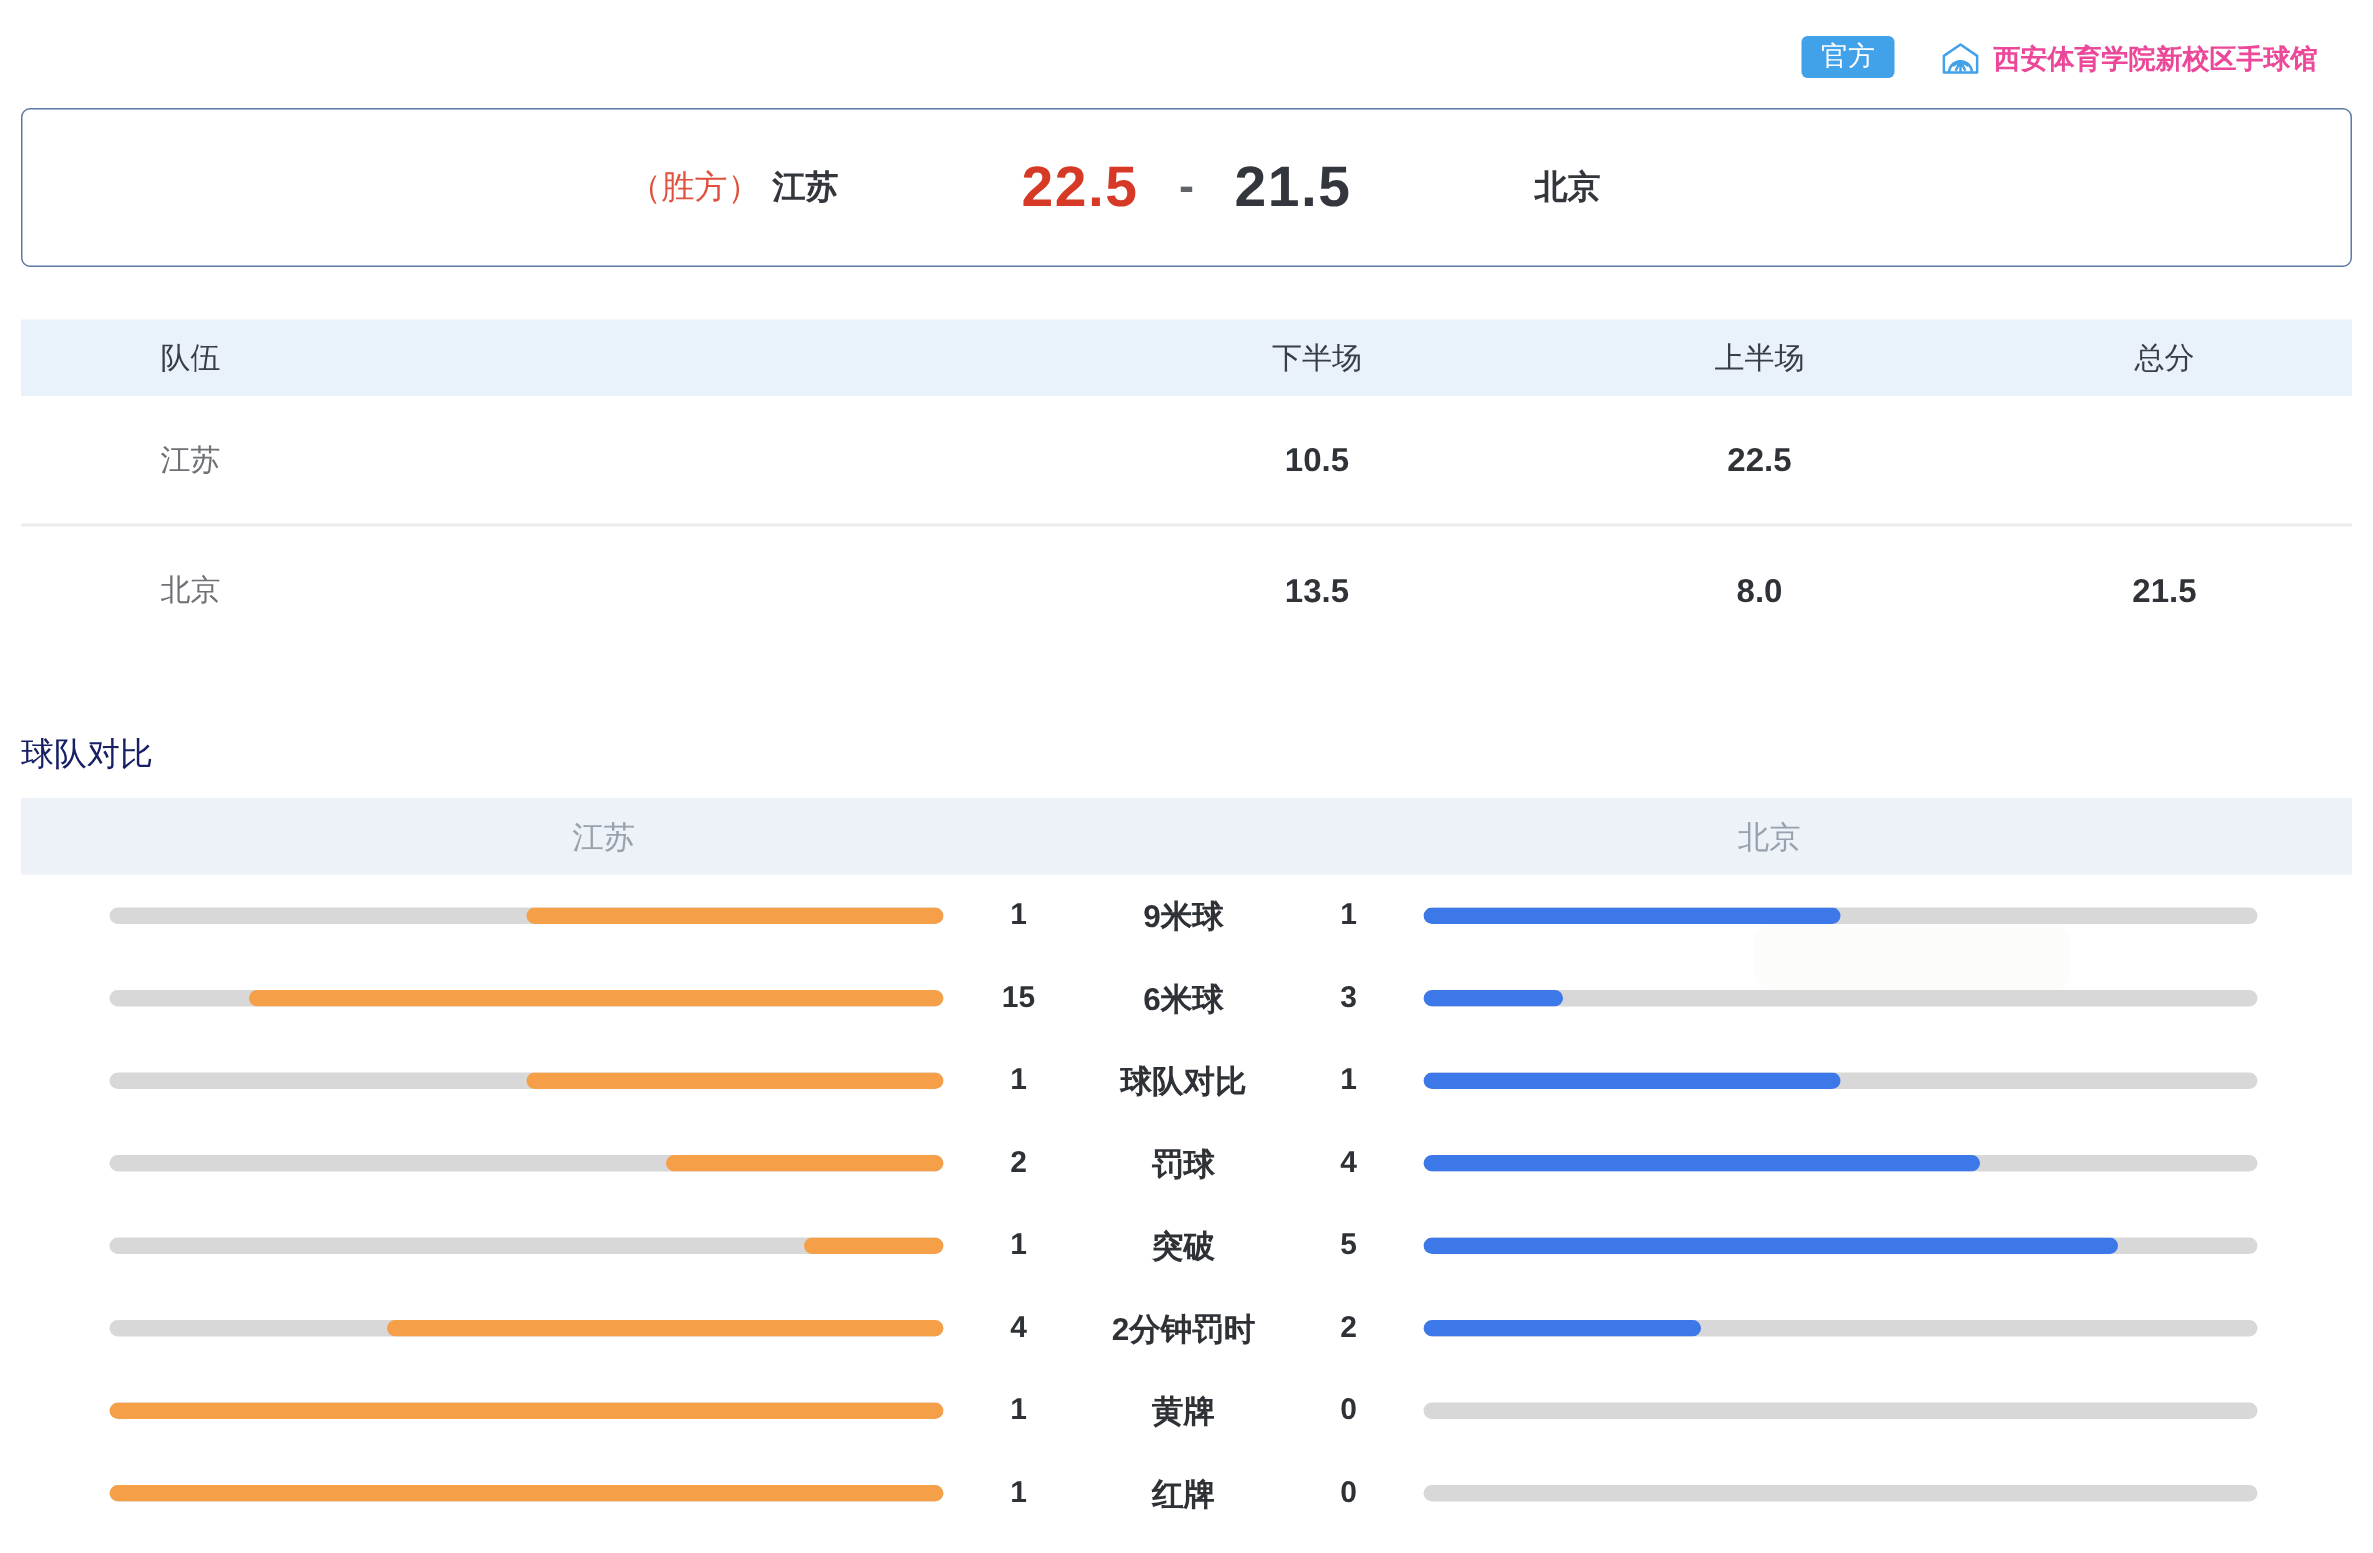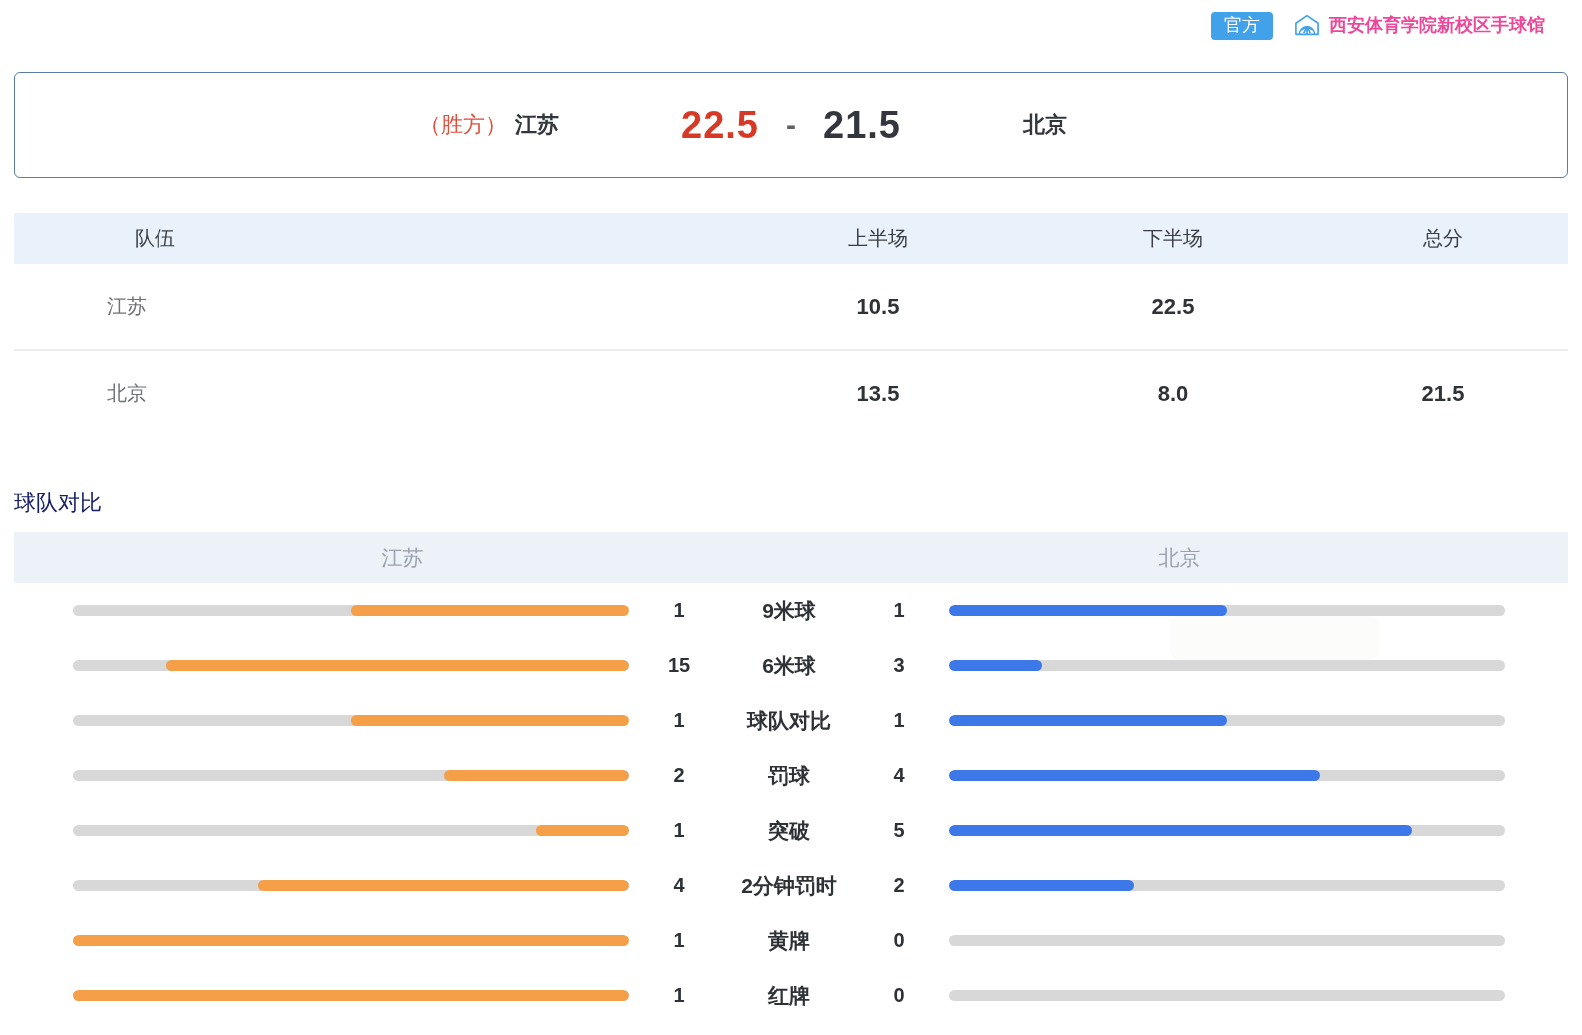--- a/index.html
+++ b/index.html
@@ -5,22 +5,22 @@
   * { margin: 0; padding: 0; box-sizing: border-box; }
   html, body { background: #ffffff; }
   body {
     width: 1582px; height: 1035px;
     font-family: "Liberation Sans", "DejaVu Sans", sans-serif;
     position: relative;
     overflow: hidden;
   }
   
   .topbar {
-    display: flex; justify-content: flex-end; align-items: flex-start;
-    gap: 20px; padding: 12px 37px 0 0; height: 52px; margin-left: 22px;
+    display: flex; justify-content: flex-end; align-items: flex-end;
+    gap: 30px; padding: 12px 37px 0 0; height: 52px; margin-left: 22px;
   }
   .badge {
     background: var(--badge-bg); color: #fff; font-size: 18px;
     padding: 4px 13px; border-radius: 4px; line-height: 1.1; cursor: pointer;
   }
   .venue { display: flex; align-items: center; gap: 8px; color: #ec4899; font-size: 18px; cursor: pointer; font-weight: bold; }
   .venue svg { display: block; }
 
   
   .scorebox {
@@ -36,21 +36,21 @@
   .scores { display: flex; align-items: center; gap: 27px; }
   .score { font-size: 38px; font-weight: 700; letter-spacing: 1px; }
   .score.home { color: var(--score-red); }
   .score.away { color: #33373d; }
   .dash { font-size: 30px; font-weight: 700; color: #5f6368; }
 
   
   .score-table { margin: 35px 14px 0; }
   .thead, .trow { display: grid; grid-template-columns: 1fr 300px 290px 250px; align-items: center; }
   .thead { background: var(--header-bg); height: 51px; font-size: 20px; color: #3a3e44; }
-  .col-team { padding-left: 93px; text-align: left; margin-left: 28px; }
+  .col-team { padding-left: 93px; text-align: left; }
   .col-c { text-align: center; }
   .trow { height: 85px; }
   .trow .team-name { padding-left: 93px; color: #6e7175; font-size: 20px; }
   .trow .num { text-align: center; font-size: 22px; font-weight: 700; color: #2f3338; }
   .row-divider { height: 2px; background: #ececec; }
 
   
   .cmp-title { margin: 52px 0 14px 14px; font-size: 22px; font-weight: 400; color: var(--title-navy); }
   .cmp-band {
     margin: 0 14px; height: 51px; background: var(--band-bg);
@@ -101,22 +101,22 @@
       <span class="score away">21.5</span>
     </div>
     <div class="sb-right">
       <span class="sb-team">北京</span>
     </div>
   </section>
 
   <section class="score-table">
     <div class="thead">
       <span class="col-team">队伍</span>
+      <span class="col-c">下半场</span>
       <span class="col-c">上半场</span>
-      <span class="col-c">下半场</span>
       <span class="col-c">总分</span>
     </div>
     <div class="trow">
       <span class="team-name">江苏</span>
       <span class="num">10.5</span>
       <span class="num">22.5</span>
     </div>
     <div class="row-divider"></div>
     <div class="trow">
       <span class="team-name">北京</span>

